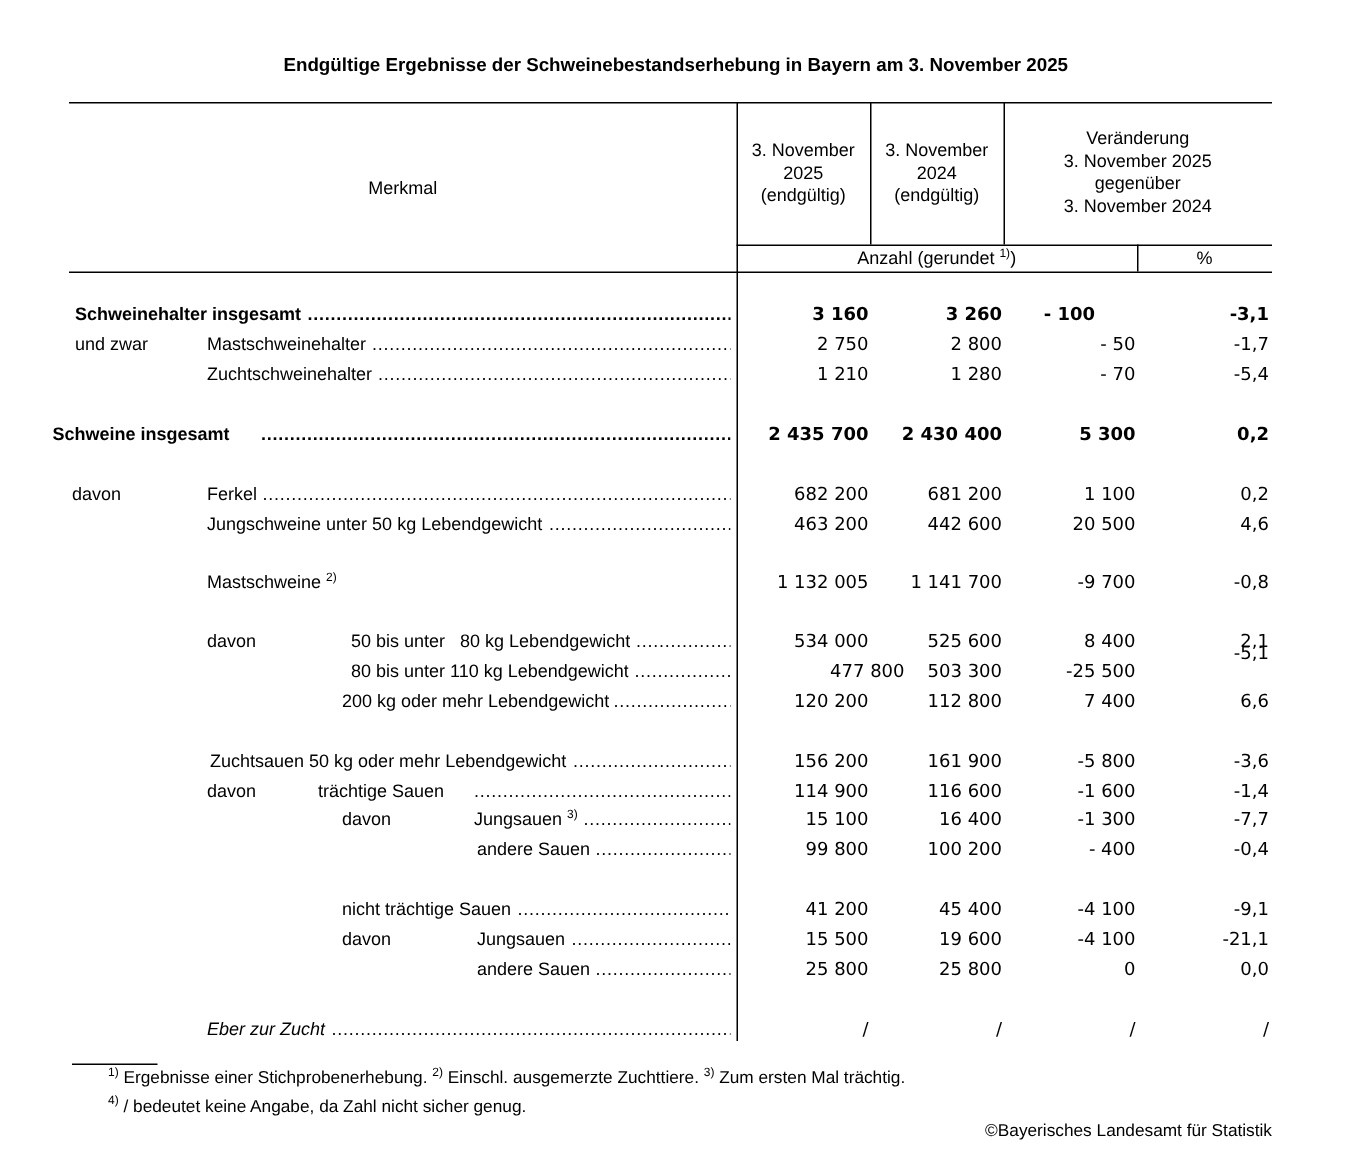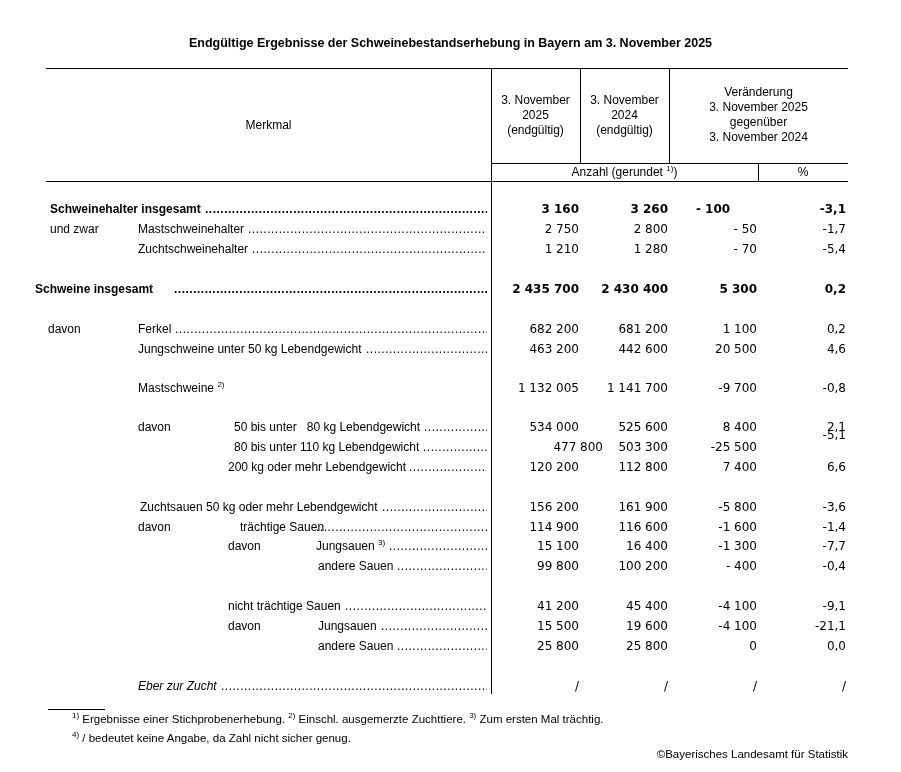--- a/index.html
+++ b/index.html
@@ -109,21 +109,21 @@
     <div class="num" style="left:491px; width:88px; top:459px;">120 200</div>
     <div class="num" style="left:580px; width:88px; top:459px;">112 800</div>
     <div class="num" style="left:669px; width:88px; top:459px;">7 400</div>
     <div class="num" style="left:758px; width:88px; top:459px;">6,6</div>
     <div class="lbl" style="left:140px; top:499px; white-space:pre;"><span>Zuchtsauen 50 kg oder mehr Lebendgewicht</span></div>
     <div class="num" style="left:491px; width:88px; top:499px;">156 200</div>
     <div class="num" style="left:580px; width:88px; top:499px;">161 900</div>
     <div class="num" style="left:669px; width:88px; top:499px;">-5 800</div>
     <div class="num" style="left:758px; width:88px; top:499px;">-3,6</div>
     <div class="lbl" style="left:138px; top:519px;">davon</div>
-    <div class="lbl" style="left:240px; top:519px; white-space:pre;"><span>trächtige Sauen</span></div>
+    <div class="lbl" style="left:212px; top:519px; white-space:pre;"><span>trächtige Sauen</span></div>
     <div class="num" style="left:491px; width:88px; top:519px;">114 900</div>
     <div class="num" style="left:580px; width:88px; top:519px;">116 600</div>
     <div class="num" style="left:669px; width:88px; top:519px;">-1 600</div>
     <div class="num" style="left:758px; width:88px; top:519px;">-1,4</div>
     <div class="lbl" style="left:228px; top:538px;">davon</div>
     <div class="lbl" style="left:316px; top:538px; white-space:pre;"><span>Jungsauen</span> <span class="sup">3)</span></div>
     <div class="num" style="left:491px; width:88px; top:538px;">15 100</div>
     <div class="num" style="left:580px; width:88px; top:538px;">16 400</div>
     <div class="num" style="left:669px; width:88px; top:538px;">-1 300</div>
     <div class="num" style="left:758px; width:88px; top:538px;">-7,7</div>

